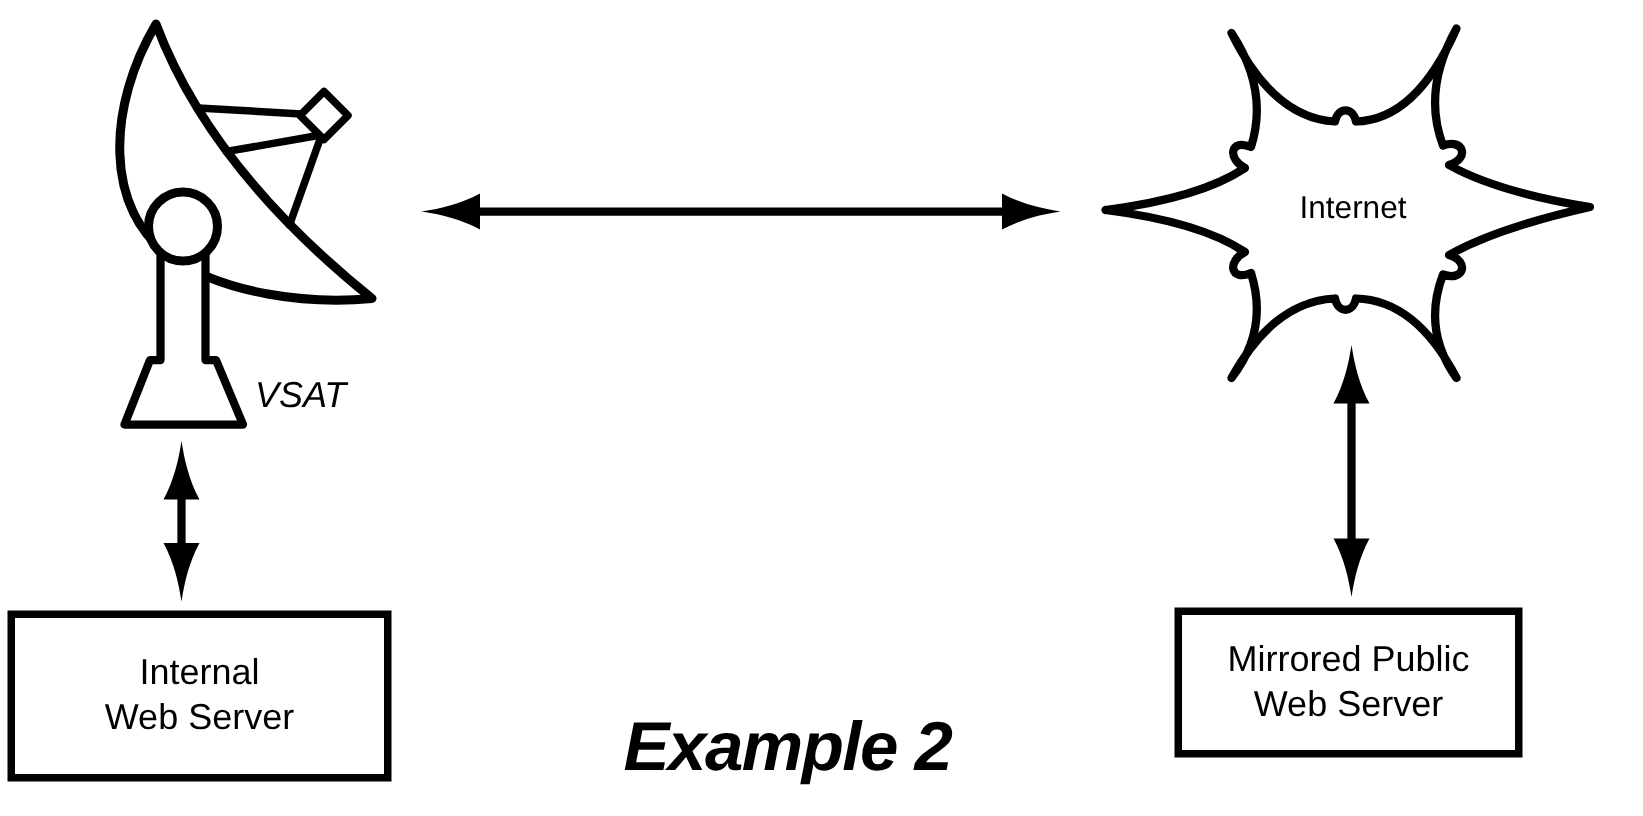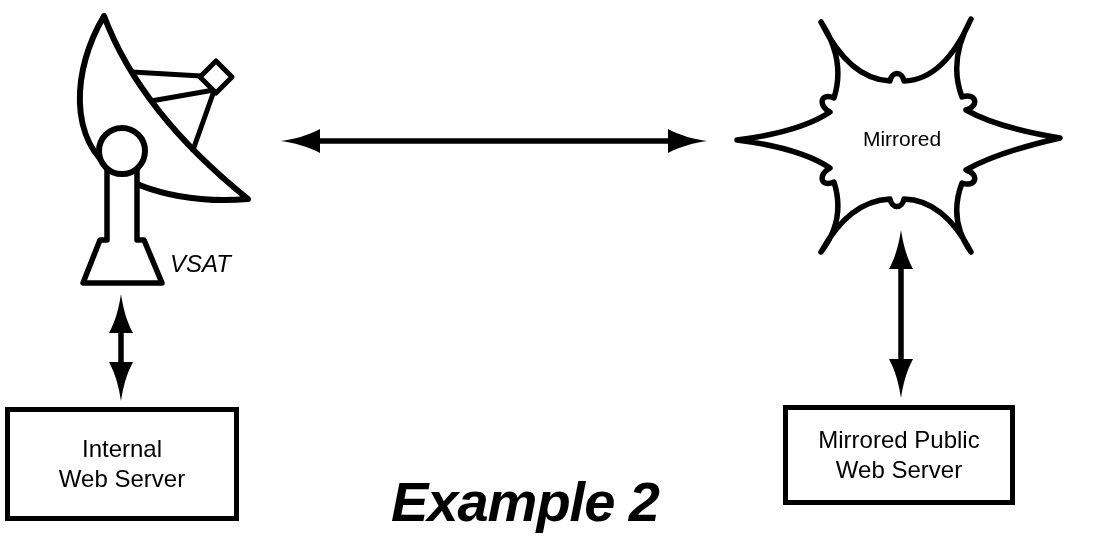--- a/index.html
+++ b/index.html
@@ -36,41 +36,41 @@
     width: 148px;
     text-align: center;
     font-size: 21px;
   }
   .caption {
     left: 385px; top: 474px;
     width: 280px;
     text-align: center;
     font-style: italic;
     font-weight: 700;
-    font-size: 56px;
+    font-size: 46px;
     letter-spacing: -1px;
     line-height: 1;
   }
   .server-box {
     position: absolute;
     border: 5px solid #000000;
     background: #ffffff;
     box-sizing: border-box;
     display: flex;
     flex-direction: column;
     align-items: center;
     justify-content: center;
     text-align: center;
     font-size: 24px;
     line-height: 30px;
     color: #000000;
   }
   .internal-box {
     left: 5px; top: 407px;
-    width: 234px; height: 114px;
+    width: 256px; height: 114px;
   }
   .mirrored-box {
     left: 783px; top: 405px;
     width: 232px; height: 100px;
   }
 </style>
 </head>
 <body>
 
 <div class="canvas">
@@ -129,21 +129,21 @@
 
     <g>
       <path d="M 901 266 L 901 364" stroke-width="5.5"></path>
       <path d="M 901 230 C 903 243 906 256 913 269 L 889 269 C 896 256 899 243 901 230 Z" fill="#000000" stroke="none"></path>
       <path d="M 901 398 C 903 385 906 372 913 359 L 889 359 C 896 372 899 385 901 398 Z" fill="#000000" stroke="none"></path>
     </g>
   </svg>
 
   <div class="label vsat-label">VSAT</div>
 
-  <div class="label internet-label">Mirrored</div>
+  <div class="label internet-label">Internet</div>
 
   <div class="server-box internal-box">
     <div>Internal</div>
     <div>Web Server</div>
   </div>
 
   <div class="server-box mirrored-box">
     <div>Mirrored Public</div>
     <div>Web Server</div>
   </div>

